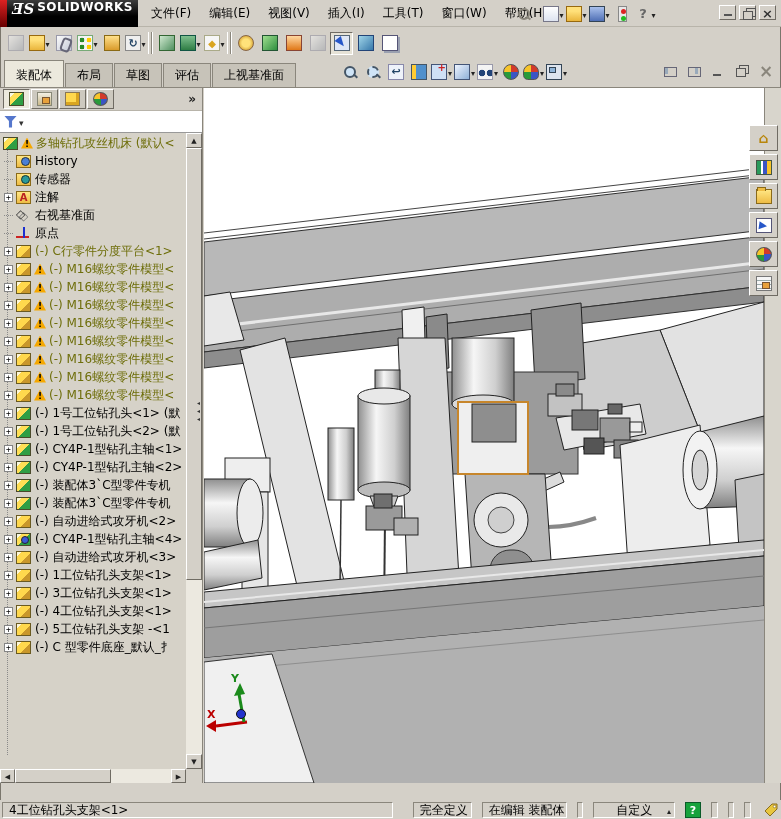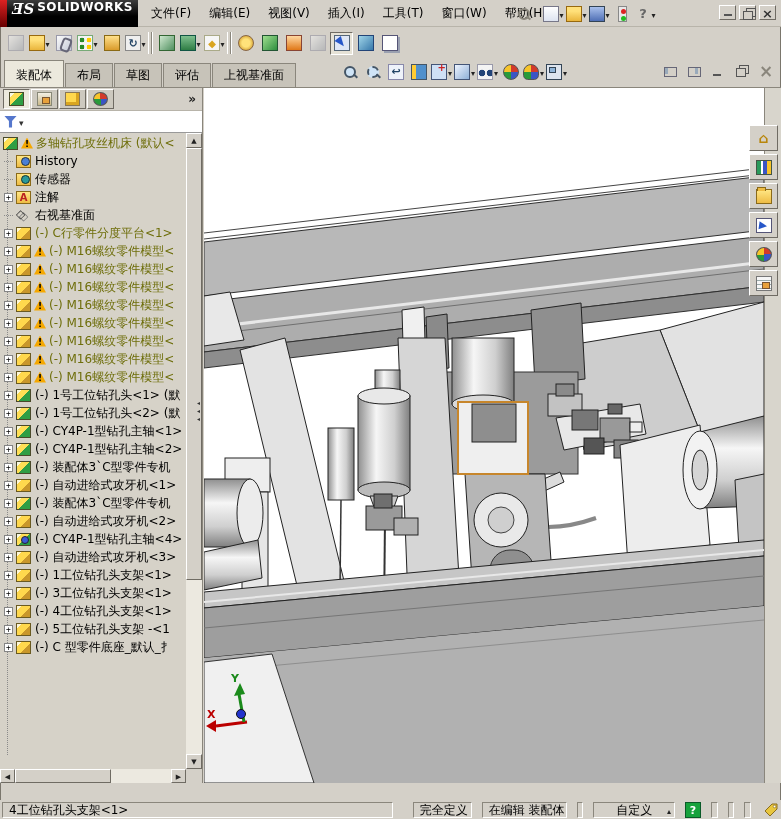--- a/index.html
+++ b/index.html
@@ -450,20 +450,26 @@
 
 
 
         <div class="trow ind1" data-name="tree-item">
           <span class="slot"></span>
           <span class="tico" data-name="plane-icon"></span>
 
           <span class="tlabel" data-name="tree-item-label">右视基准面</span>
         </div>
 
+        <div class="trow ind1" data-name="tree-item">
+          <span class="slot"></span>
+          <span class="tico" data-name="origin-icon"></span>
+
+          <span class="tlabel" data-name="tree-item-label">原点</span>
+        </div>
 
         <div class="trow ind1" data-name="tree-item">
           <span class="slot">
             <span class="texp" data-name="expand-toggle-icon"></span>
           </span>
           <span class="tico" data-name="subassembly-lw-icon"></span>
 
           <span class="tlabel olive" data-name="tree-item-label">(-) C行零件分度平台&lt;1&gt;</span>
         </div>
 
@@ -577,28 +583,20 @@
 
         <div class="trow ind1" data-name="tree-item">
           <span class="slot">
             <span class="texp" data-name="expand-toggle-icon"></span>
           </span>
           <span class="tico" data-name="subassembly-icon"></span>
 
           <span class="tlabel" data-name="tree-item-label">(-) 装配体3`C型零件专机</span>
         </div>
 
-        <div class="trow ind1" data-name="tree-item">
-          <span class="slot">
-            <span class="texp" data-name="expand-toggle-icon"></span>
-          </span>
-          <span class="tico" data-name="subassembly-lw-icon"></span>
-
-          <span class="tlabel" data-name="tree-item-label">(-) 自动进给式攻牙机&lt;1&gt;</span>
-        </div>
 
         <div class="trow ind1" data-name="tree-item">
           <span class="slot">
             <span class="texp" data-name="expand-toggle-icon"></span>
           </span>
           <span class="tico" data-name="subassembly-icon"></span>
 
           <span class="tlabel" data-name="tree-item-label">(-) 装配体3`C型零件专机</span>
         </div>
 

